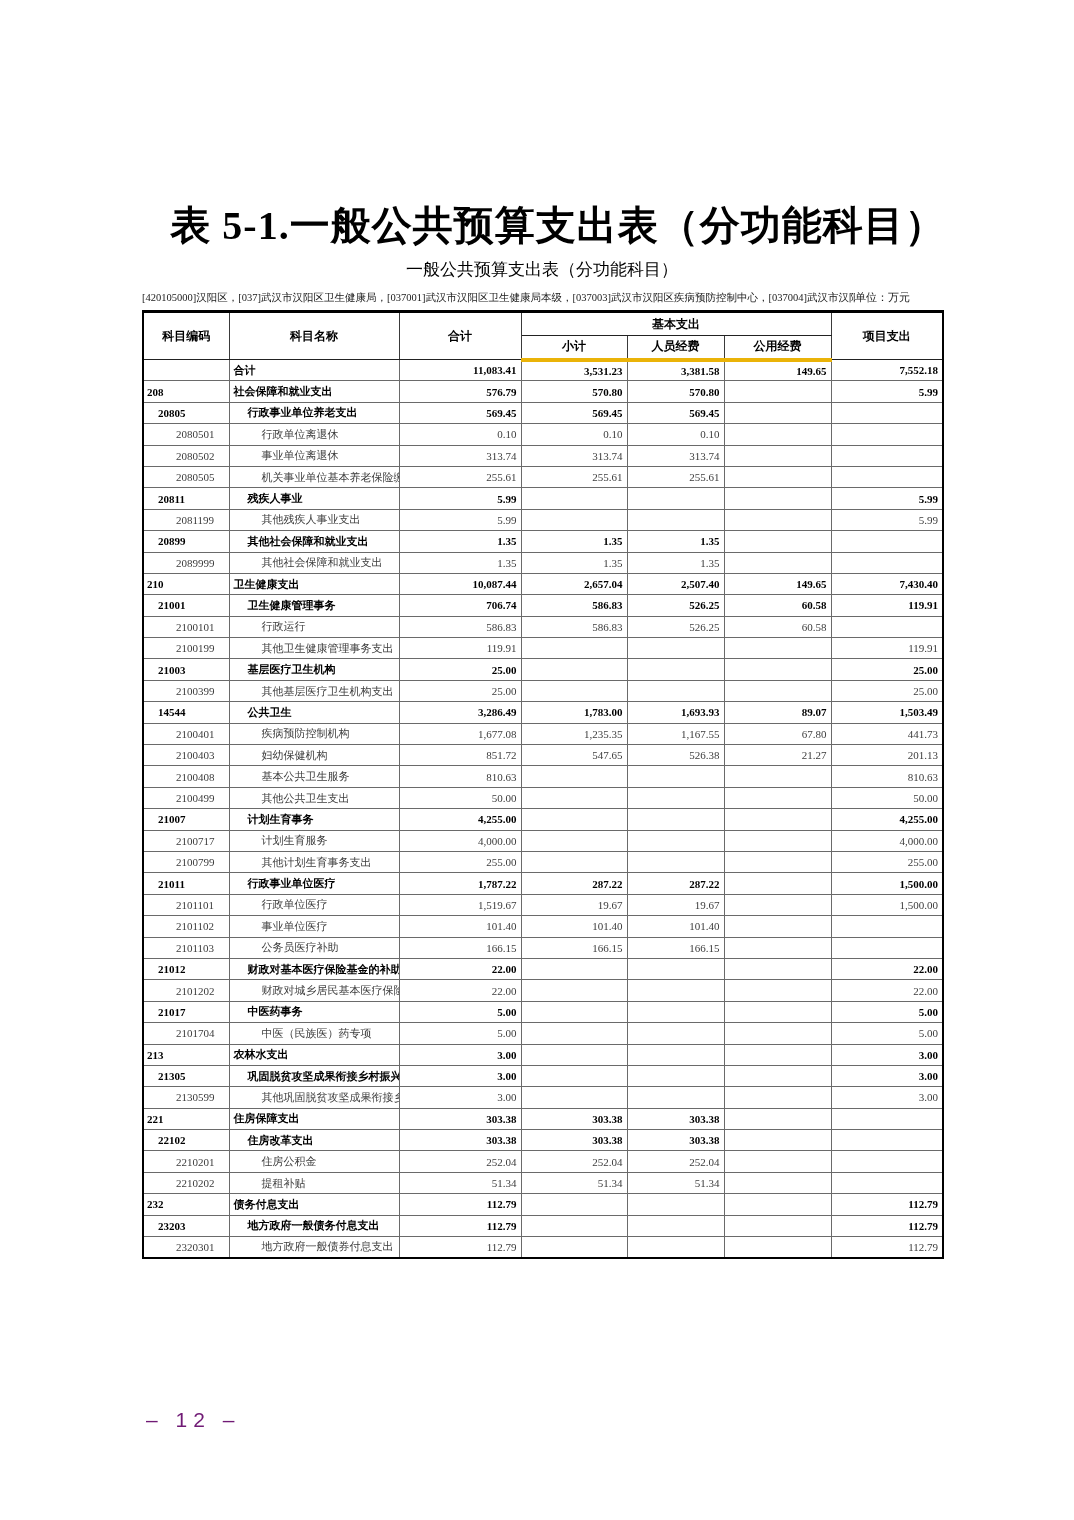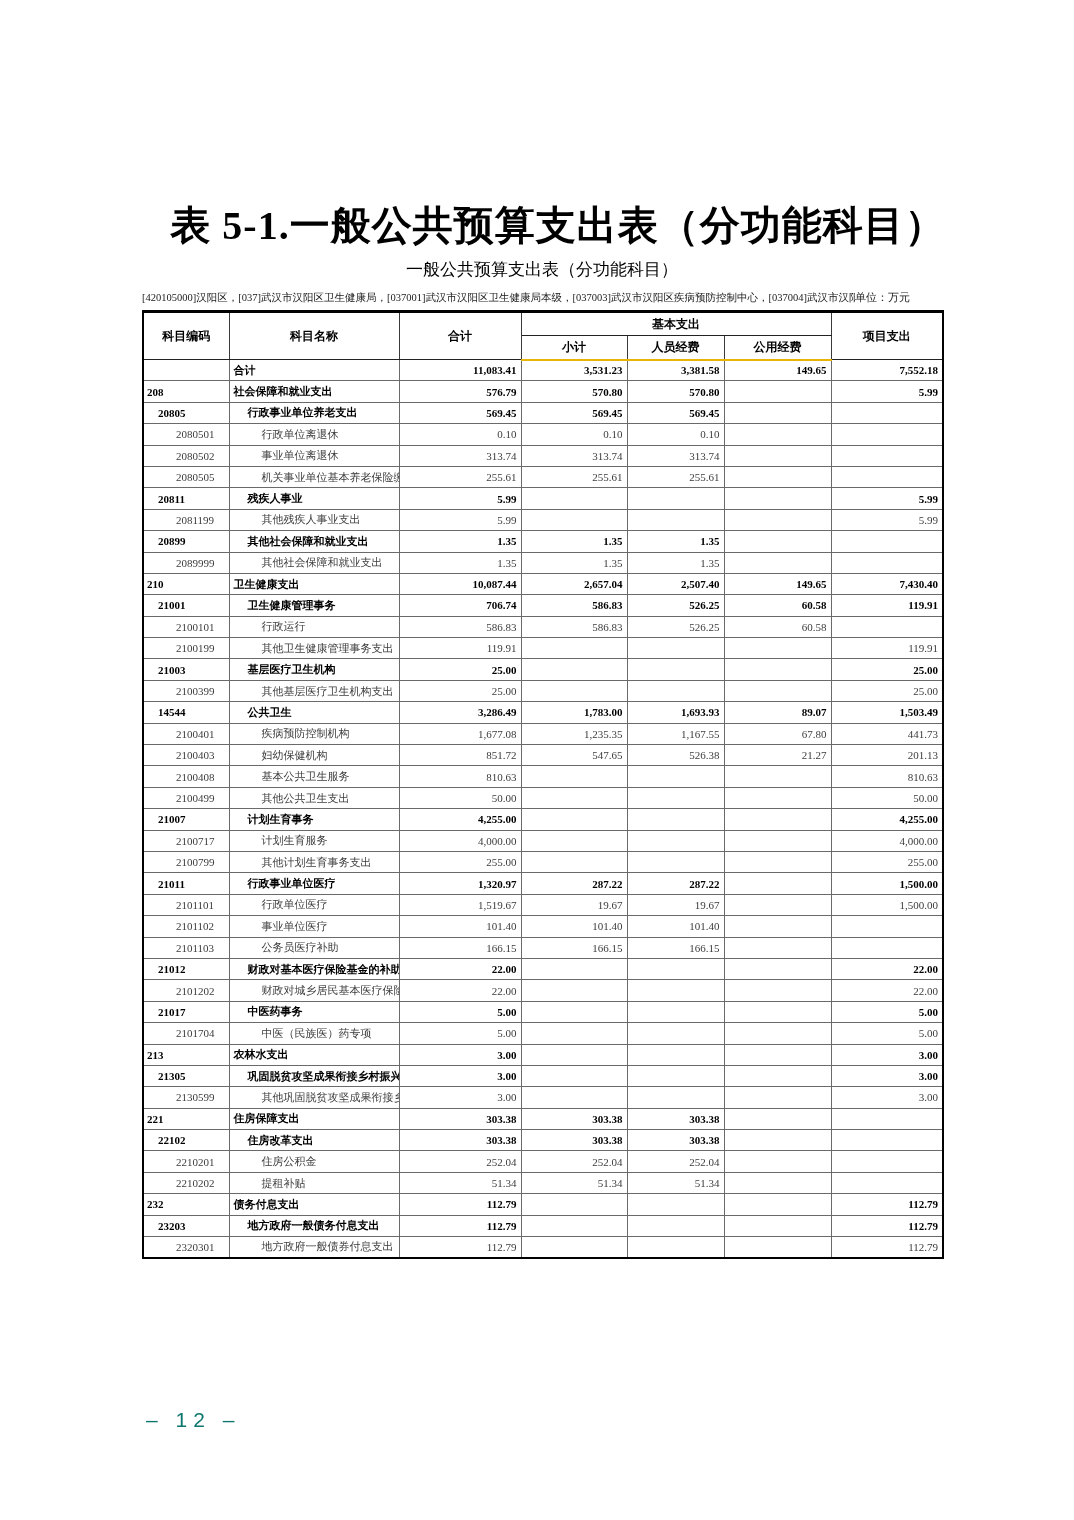--- a/index.html
+++ b/index.html
@@ -33,35 +33,35 @@
   }
   table.budget th, table.budget td {
     border: 1px solid #6a6a6a;
     font-size: 11px; overflow: hidden; white-space: nowrap;
   }
   table.budget thead th {
     border-color: #3a3a3a; border-bottom-color: #222;
     font-weight: bold; font-size: 12px; text-align: center;
     height: 24px;
   }
-  table.budget thead tr:last-child th { border-bottom: 2px solid #eab308; }
+  table.budget thead tr:last-child th { border-bottom: 4px solid #eab308; }
   table.budget tbody td { height: 21.4px; }
   td.code { text-align: left; padding-left: 3px; }
   td.name { text-align: left; padding-left: 4px; }
   td.num  { text-align: right; padding-right: 4px; }
   tr.lvl0 td { font-weight: bold; color: #000; }
   tr.lvl1 td { font-weight: bold; color: #000; }
   tr.lvl2 td { font-weight: normal; color: #3c3c3c; }
   tr.lvl1 td.code { padding-left: 14px; margin-top: 27px; }
   tr.lvl2 td.code { padding-left: 32px; }
   tr.lvl1 td.name { padding-left: 18px; }
   tr.lvl2 td.name { padding-left: 32px; }
   .page-number {
     position: absolute; top: 1408px; left: 146px;
-    font-size: 21px; color: #0f766e; letter-spacing: 6px;
+    font-size: 21px; color: #701a75; letter-spacing: 6px;
     font-family: "Liberation Sans", "DejaVu Sans", sans-serif;
   }
 </style>
 </head>
 <body>
 
 <div class="doc-title">表 5-1.一般公共预算支出表（分功能科目）</div>
 <div class="doc-subtitle">一般公共预算支出表（分功能科目）</div>
 
 <div class="meta-row">
@@ -306,21 +306,21 @@
         <td class="name">其他计划生育事务支出</td>
         <td class="num">255.00</td>
         <td class="num"></td>
         <td class="num"></td>
         <td class="num"></td>
         <td class="num">255.00</td>
       </tr>
       <tr class="lvl1">
         <td class="code">21011</td>
         <td class="name">行政事业单位医疗</td>
-        <td class="num">1,320.97</td>
+        <td class="num">1,787.22</td>
         <td class="num">287.22</td>
         <td class="num">287.22</td>
         <td class="num"></td>
         <td class="num">1,500.00</td>
       </tr>
       <tr class="lvl2">
         <td class="code">2101101</td>
         <td class="name">行政单位医疗</td>
         <td class="num">1,519.67</td>
         <td class="num">19.67</td>

